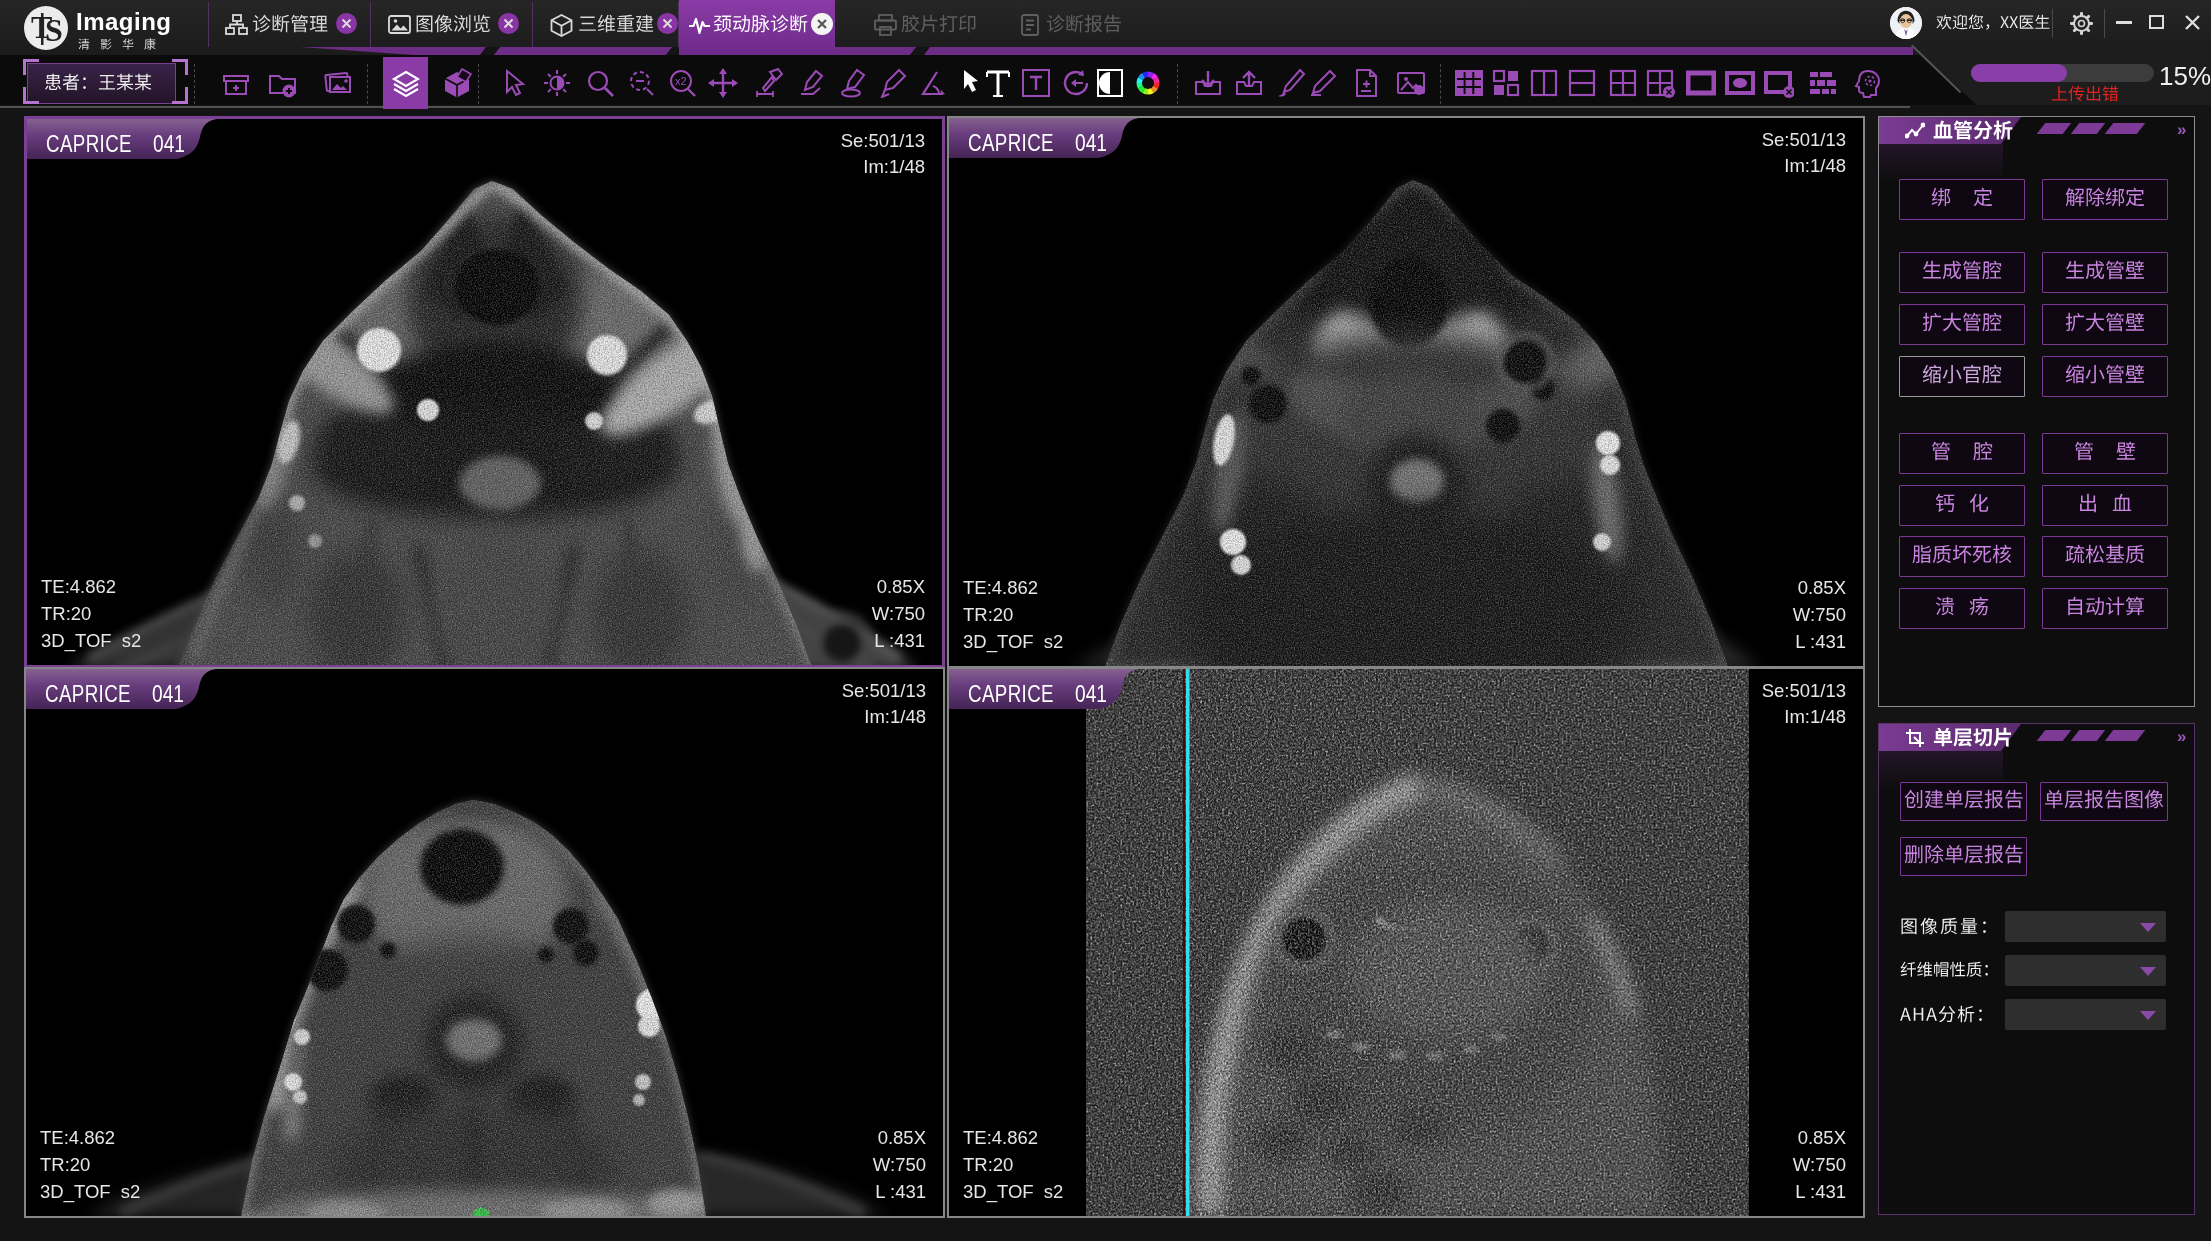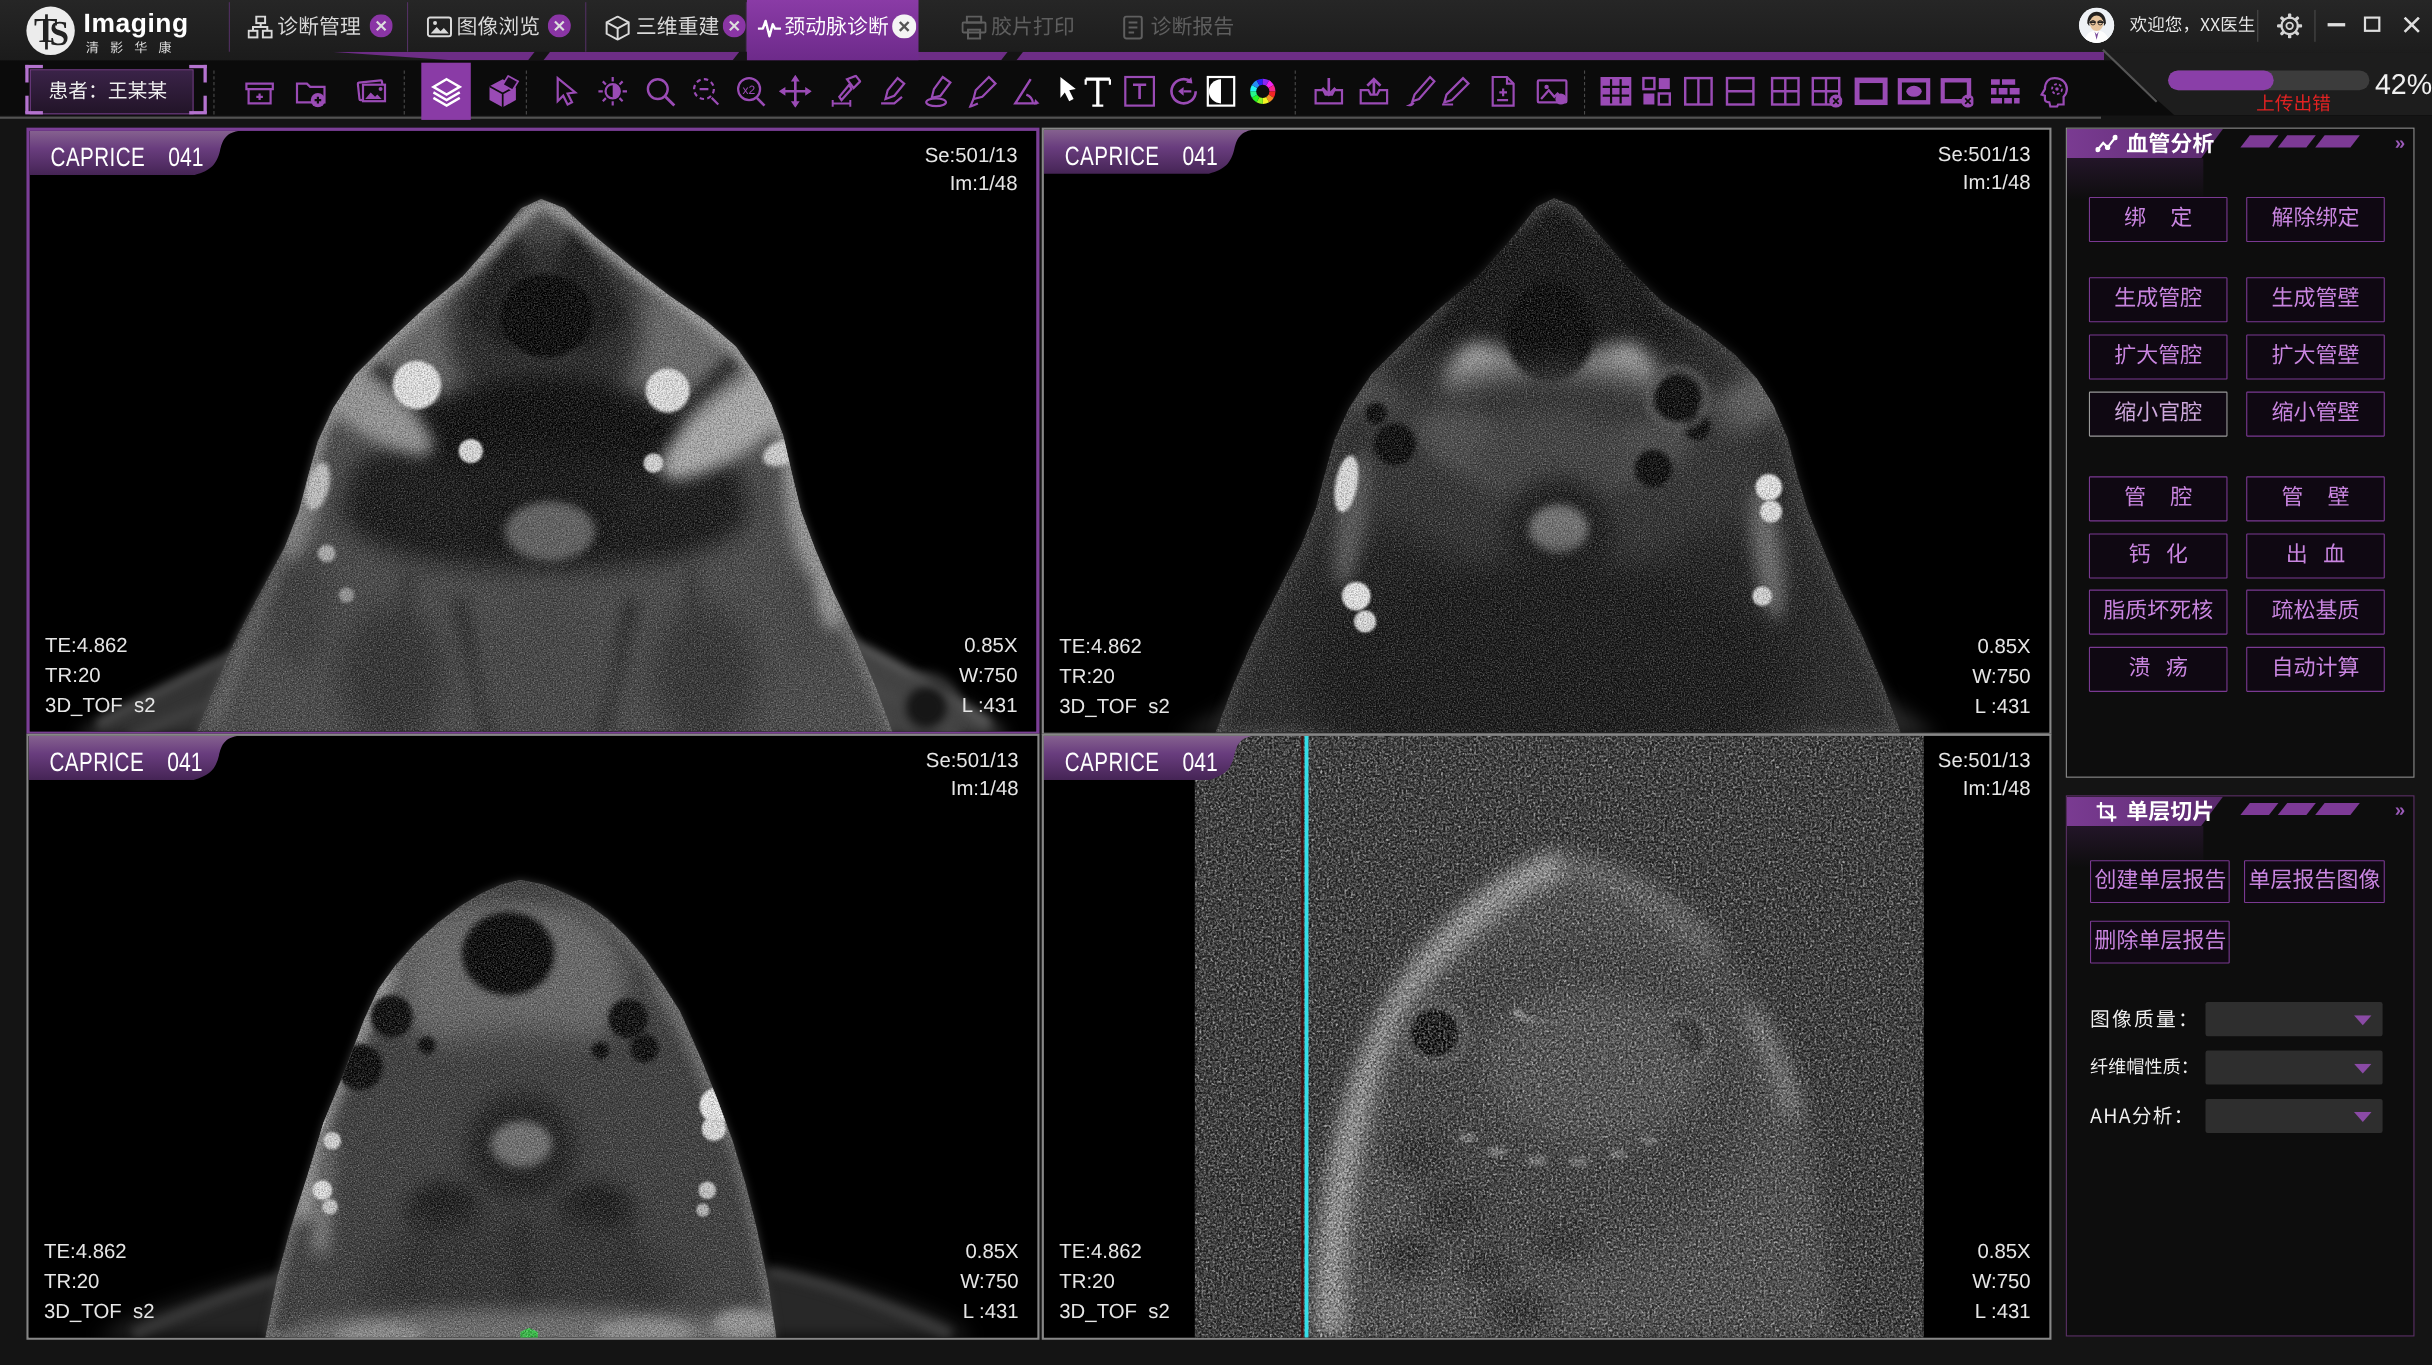--- a/index.html
+++ b/index.html
@@ -378,21 +378,21 @@
   </svg>
 <svg class="abs" style="left:1852px;top:68px" width="30" height="30" viewBox="0 0 30 30">
     <path d="M16 3c7 0 11 5 11 10 0 3-1 5-3 7v7h-5l-1 2h-6l-1-4c-3 0-4-1-4-3v-3l-3-1 3-5c0-6 3-10 9-10z" fill="none" stroke="#9a4bb5" stroke-width="2"></path>
     <circle cx="18" cy="13" r="4.5" fill="none" stroke="#9a4bb5" stroke-width="1.6" stroke-dasharray="2.5 2"></circle>
     <circle cx="18" cy="13" r="1.6" fill="#9a4bb5"></circle>
   </svg>
 <div class="abs" style="left:1908px;top:48px;width:303px;height:57px;background:#1d1d1d;clip-path:polygon(5px 0,100% 0,100% 100%,69px 100%)"></div>
 <div class="abs" style="left:1911px;top:46px;width:2px;height:68px;background:#555;transform:rotate(-46deg);transform-origin:top left"></div>
 <div class="abs" style="left:1971px;top:64px;width:183px;height:18px;border-radius:9px;background:#3c3c3c"></div>
 <div class="abs" style="left:1971px;top:64px;width:96px;height:18px;border-radius:9px;background:#8a3fa8"></div>
-<div class="abs" style="left:2159px;top:61px;color:#f0f0f0;font-size:26px">42%</div>
+<div class="abs" style="left:2159px;top:61px;color:#f0f0f0;font-size:26px">15%</div>
 <div class="abs" style="left:2051px;top:85px"><svg class="ck " style="width:68px;height:22px;" viewBox="0 0 68 22">
       <g fill="#e32222" transform="translate(0,14.96) scale(0.017000,-0.017000)">
         <use href="#u4E0A" x="0"></use>
         <use href="#u4F20" x="1000"></use>
         <use href="#u51FA" x="2000"></use>
         <use href="#u9519" x="3000"></use>
       </g>
     </svg></div>
 <div class="vp" style="left:24px;top:116px;width:921px;height:552px;border:3px solid #7b3f96">
     <svg class="abs" style="left:0;top:0" width="915" height="546" viewBox="0 0 915 546">

